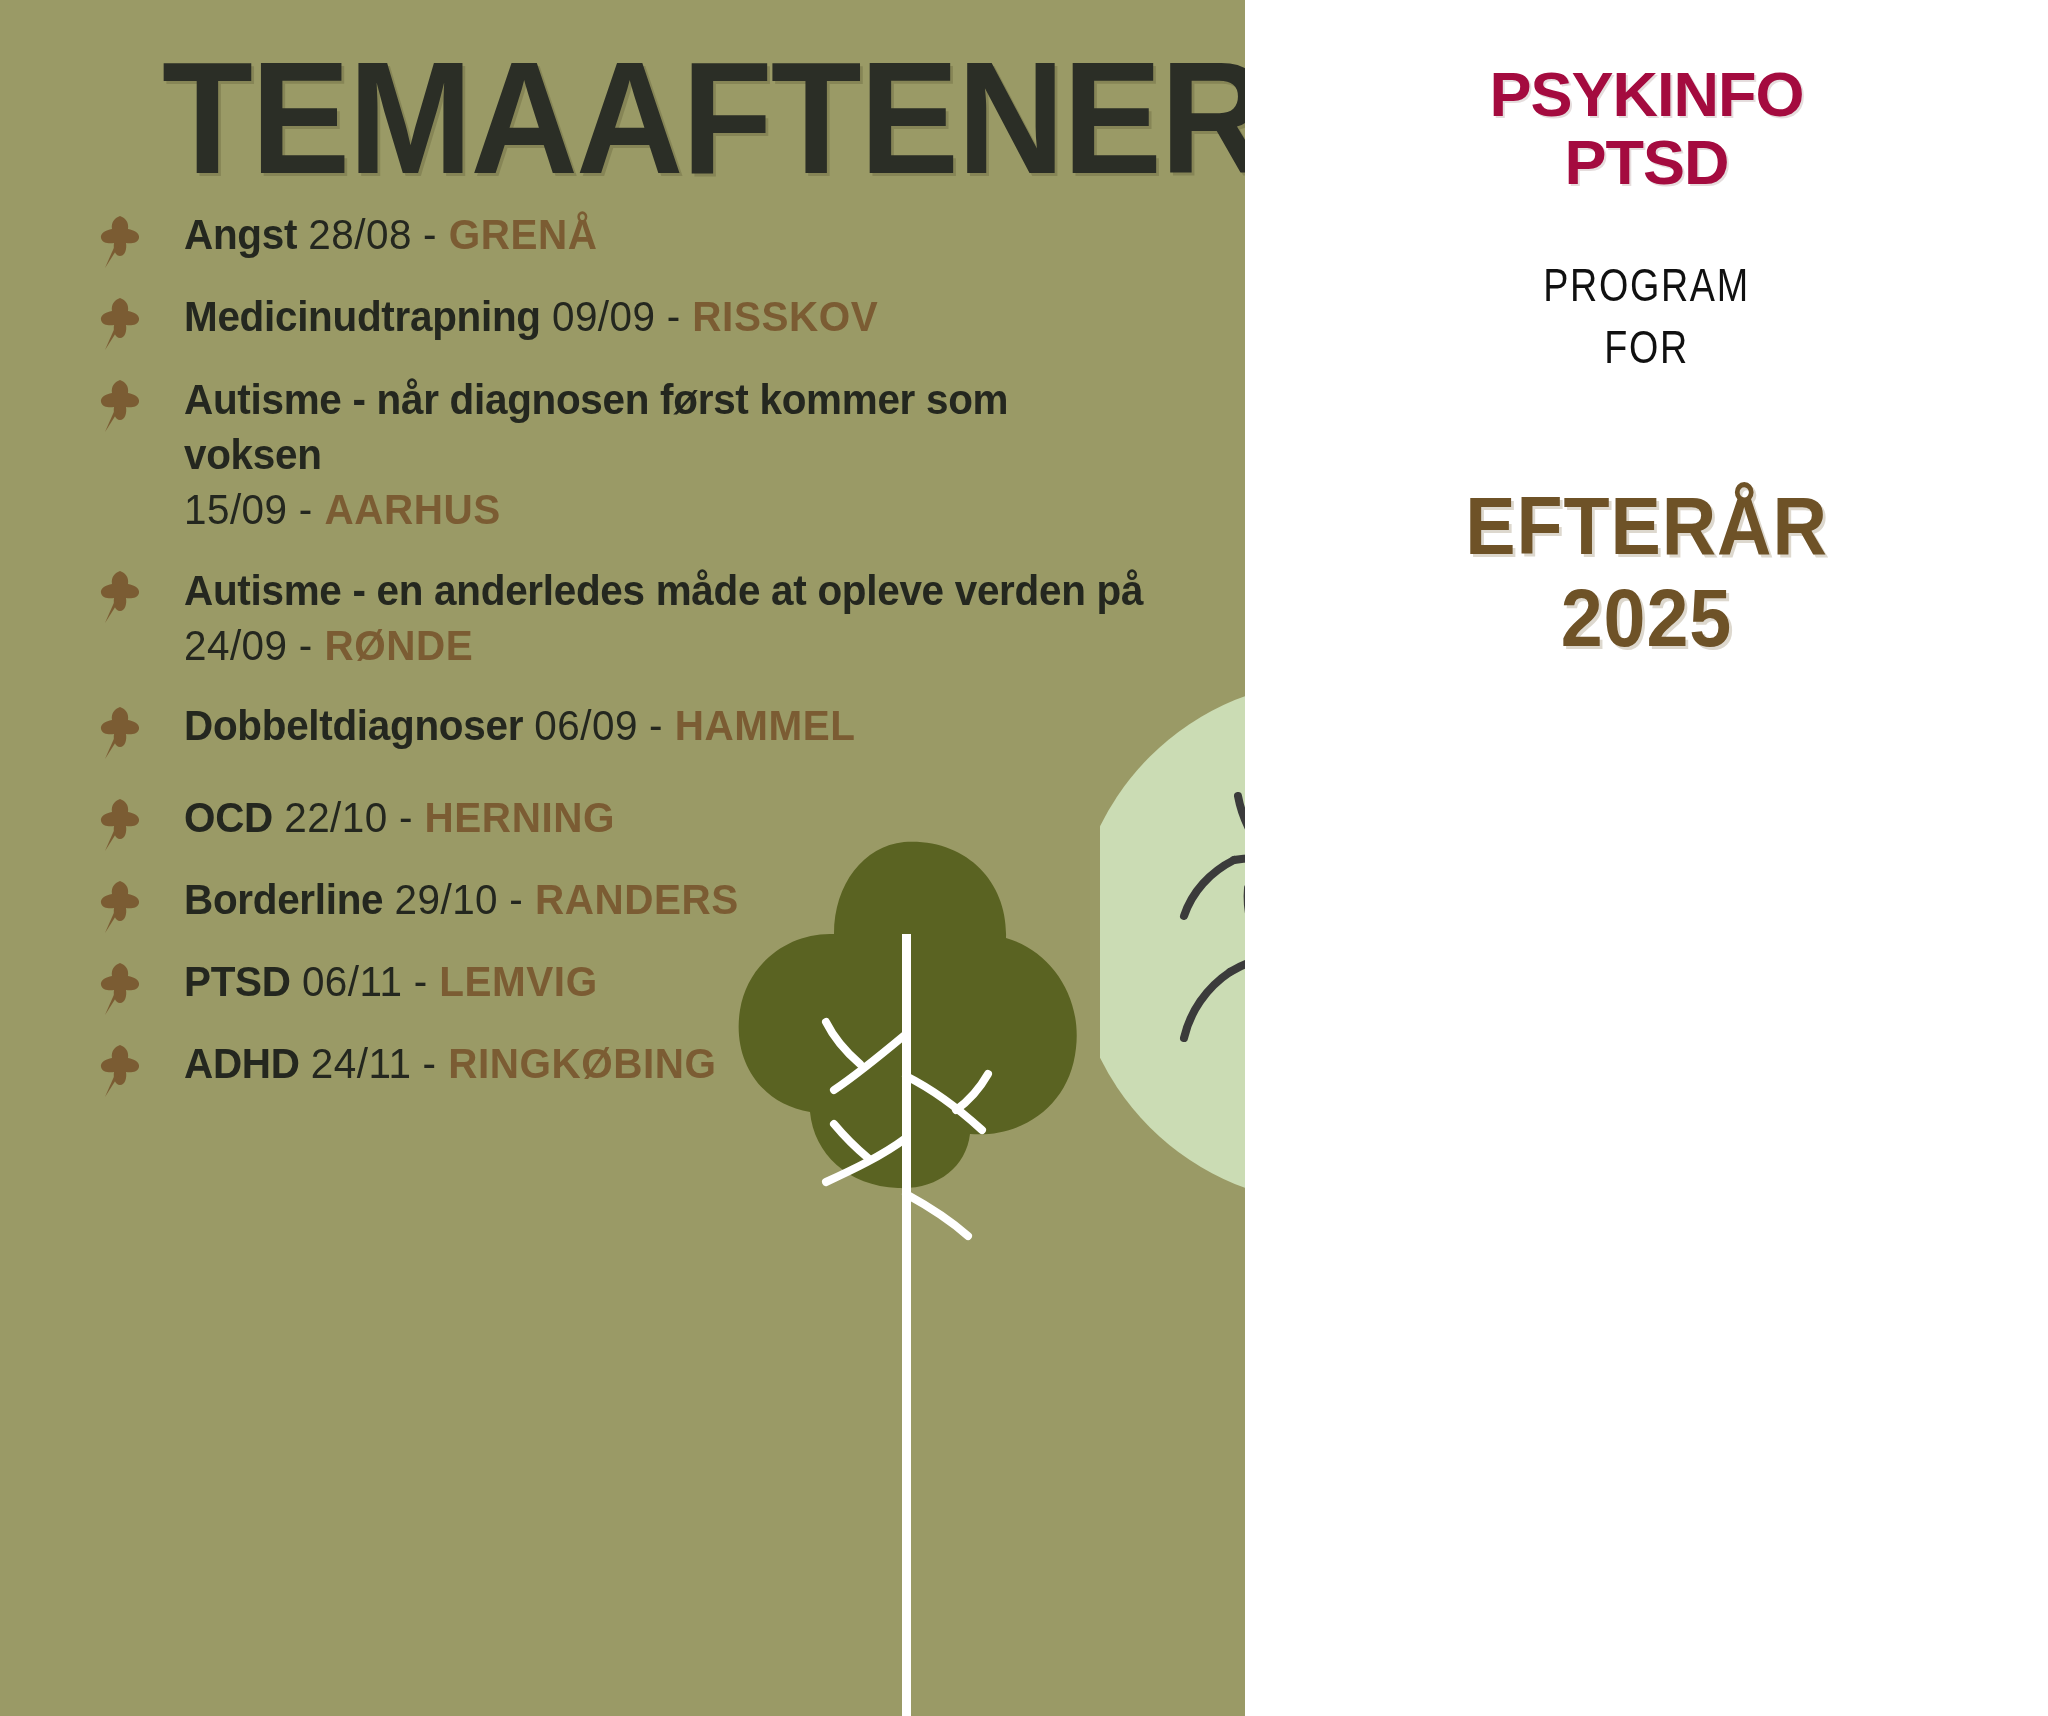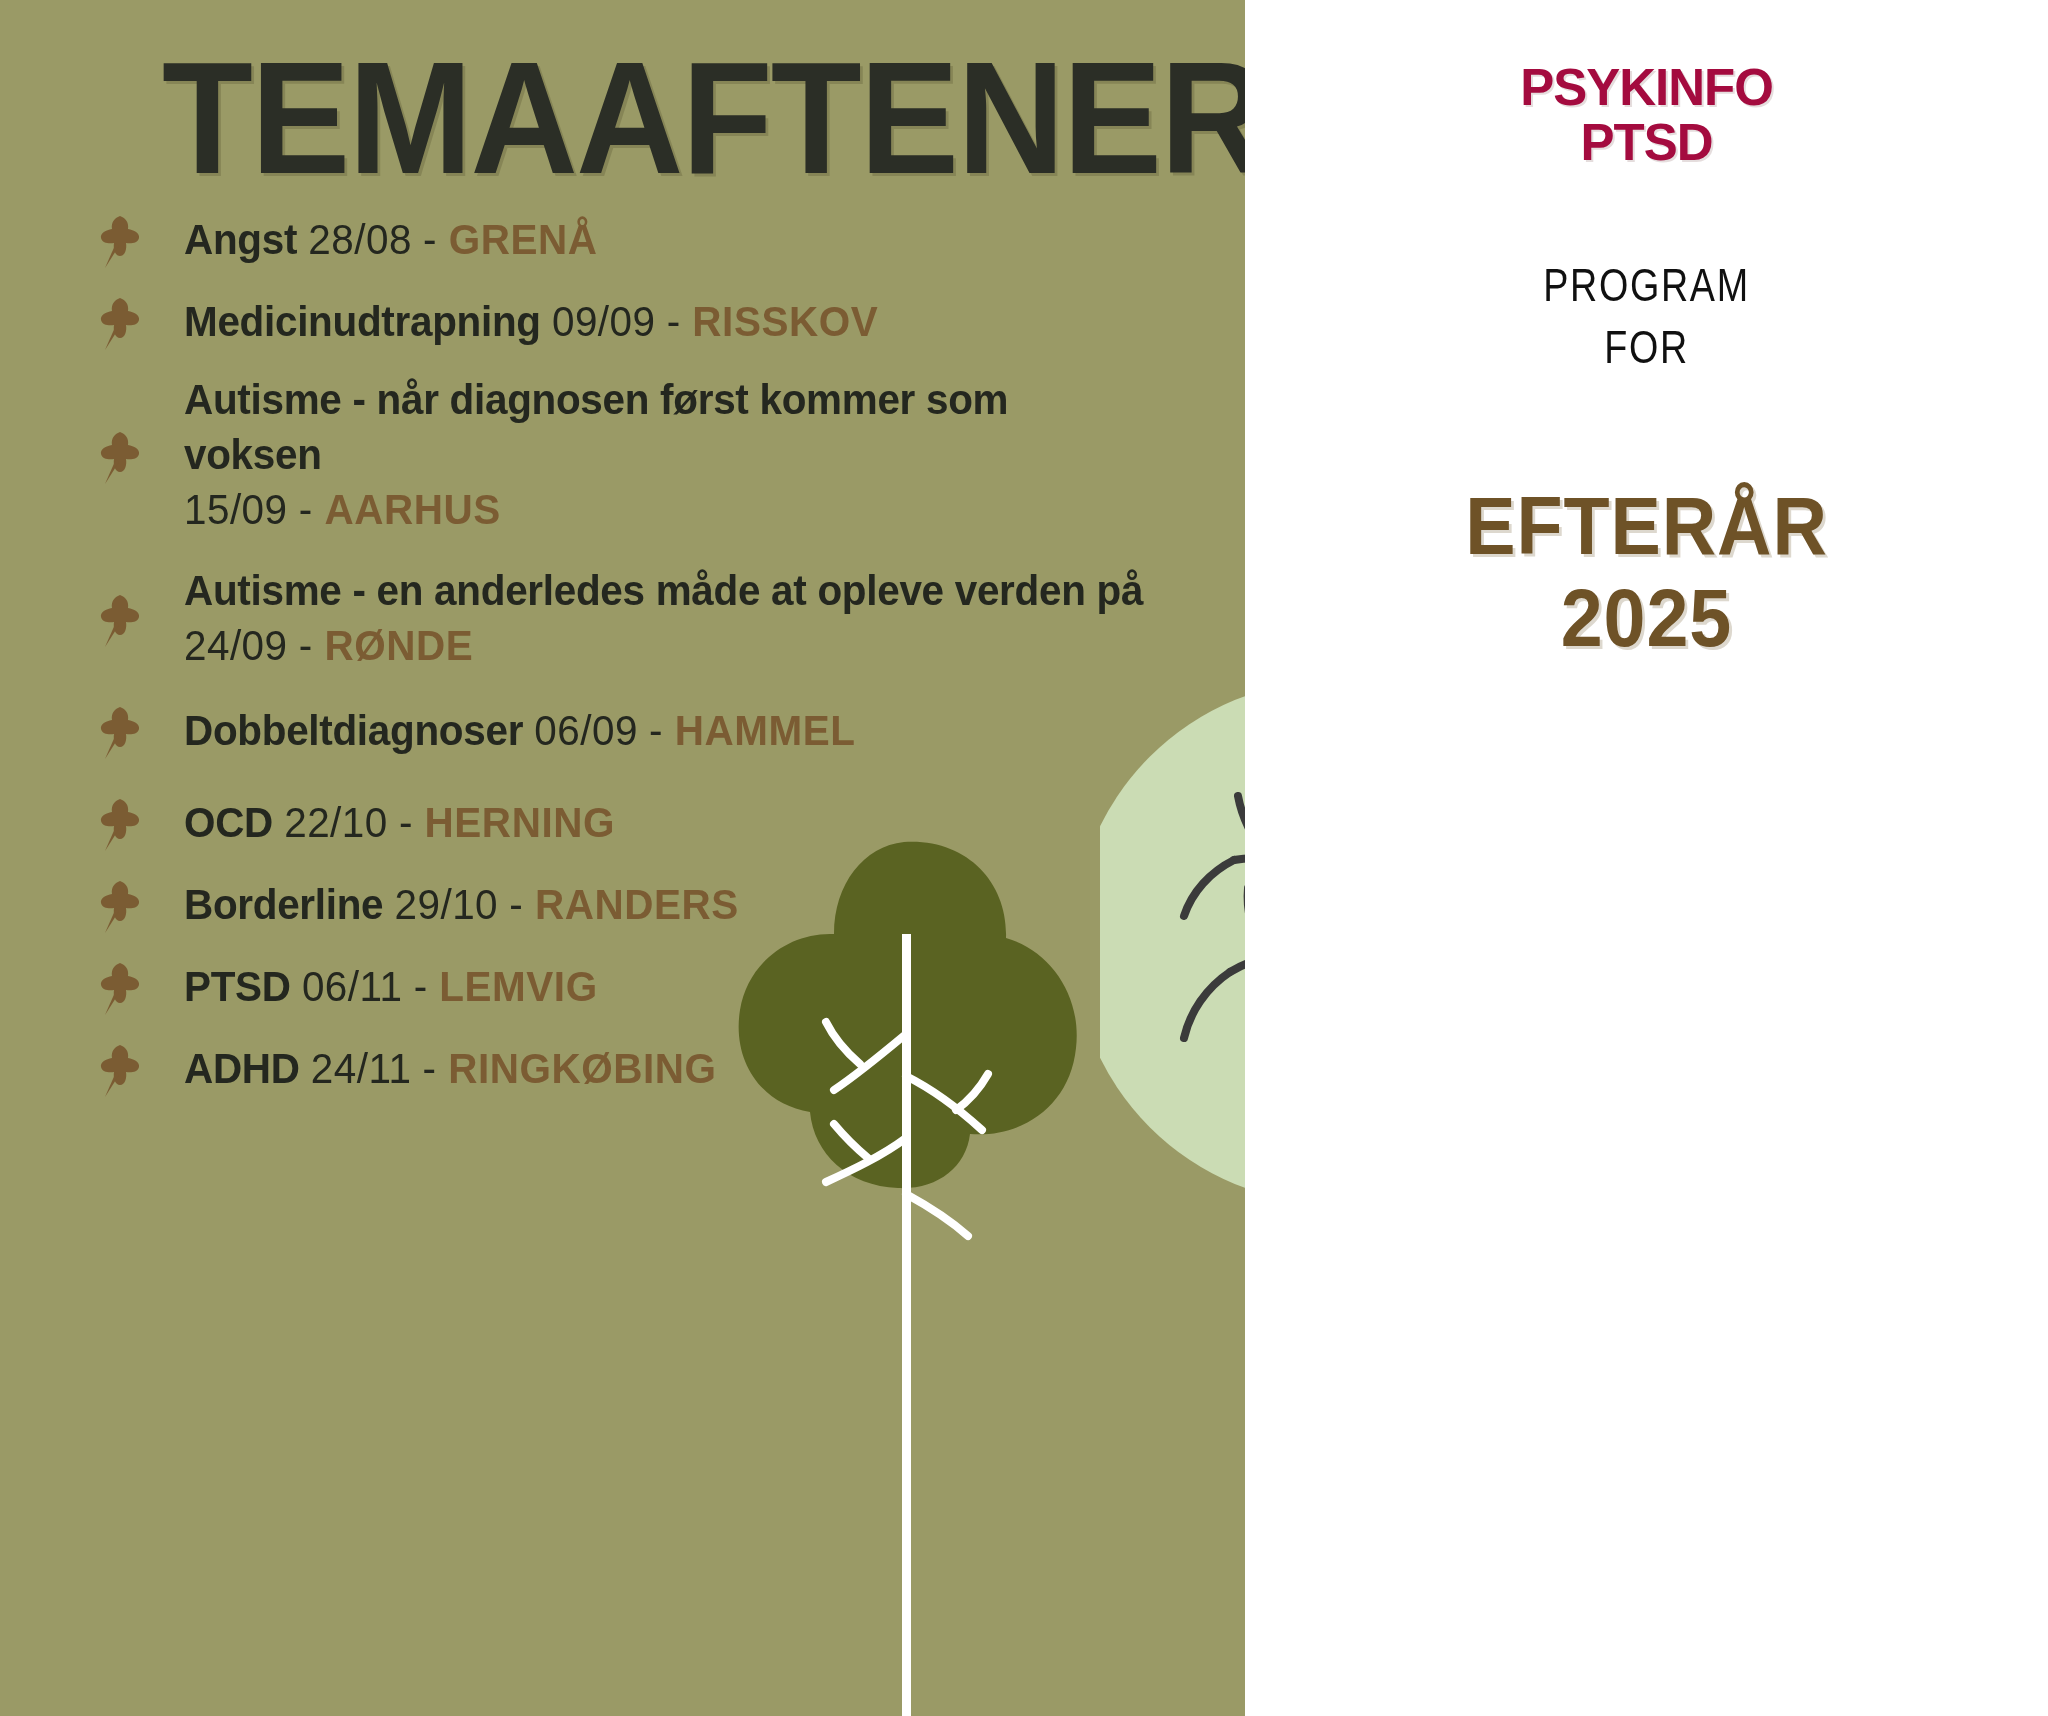--- a/index.html
+++ b/index.html
@@ -49,21 +49,21 @@
   
   #event-list {
     position: absolute;
     left: 96px;
     top: 208px;
     width: 1120px;
   }
 
   .event-row {
     display: flex;
-    align-items: center;
+    align-items: flex-start;
     margin-bottom: 12px;
   }
 
   .pin-cell {
     width: 88px;
     flex: 0 0 88px;
     padding-top: 6px;
     display: flex;
     justify-content: flex-start;
     align-items: flex-start;
@@ -139,21 +139,21 @@
     background: #ffffff;
     text-align: center;
   }
 
   #brand-name {
     position: absolute;
     left: 0; right: 0;
     top: 60px;
     font-family: "Liberation Sans", sans-serif;
     font-weight: bold;
-    font-size: 51px;
+    font-size: 63px;
     line-height: 1.08;
     letter-spacing: -1px;
     color: #a40b3f;
     text-shadow: 2px 2px 0 rgba(150,120,120,0.25);
   }
   #brand-name .line2 { display: block; }
 
   #program-word, #for-word {
     position: absolute;
     left: 0; right: 0;

